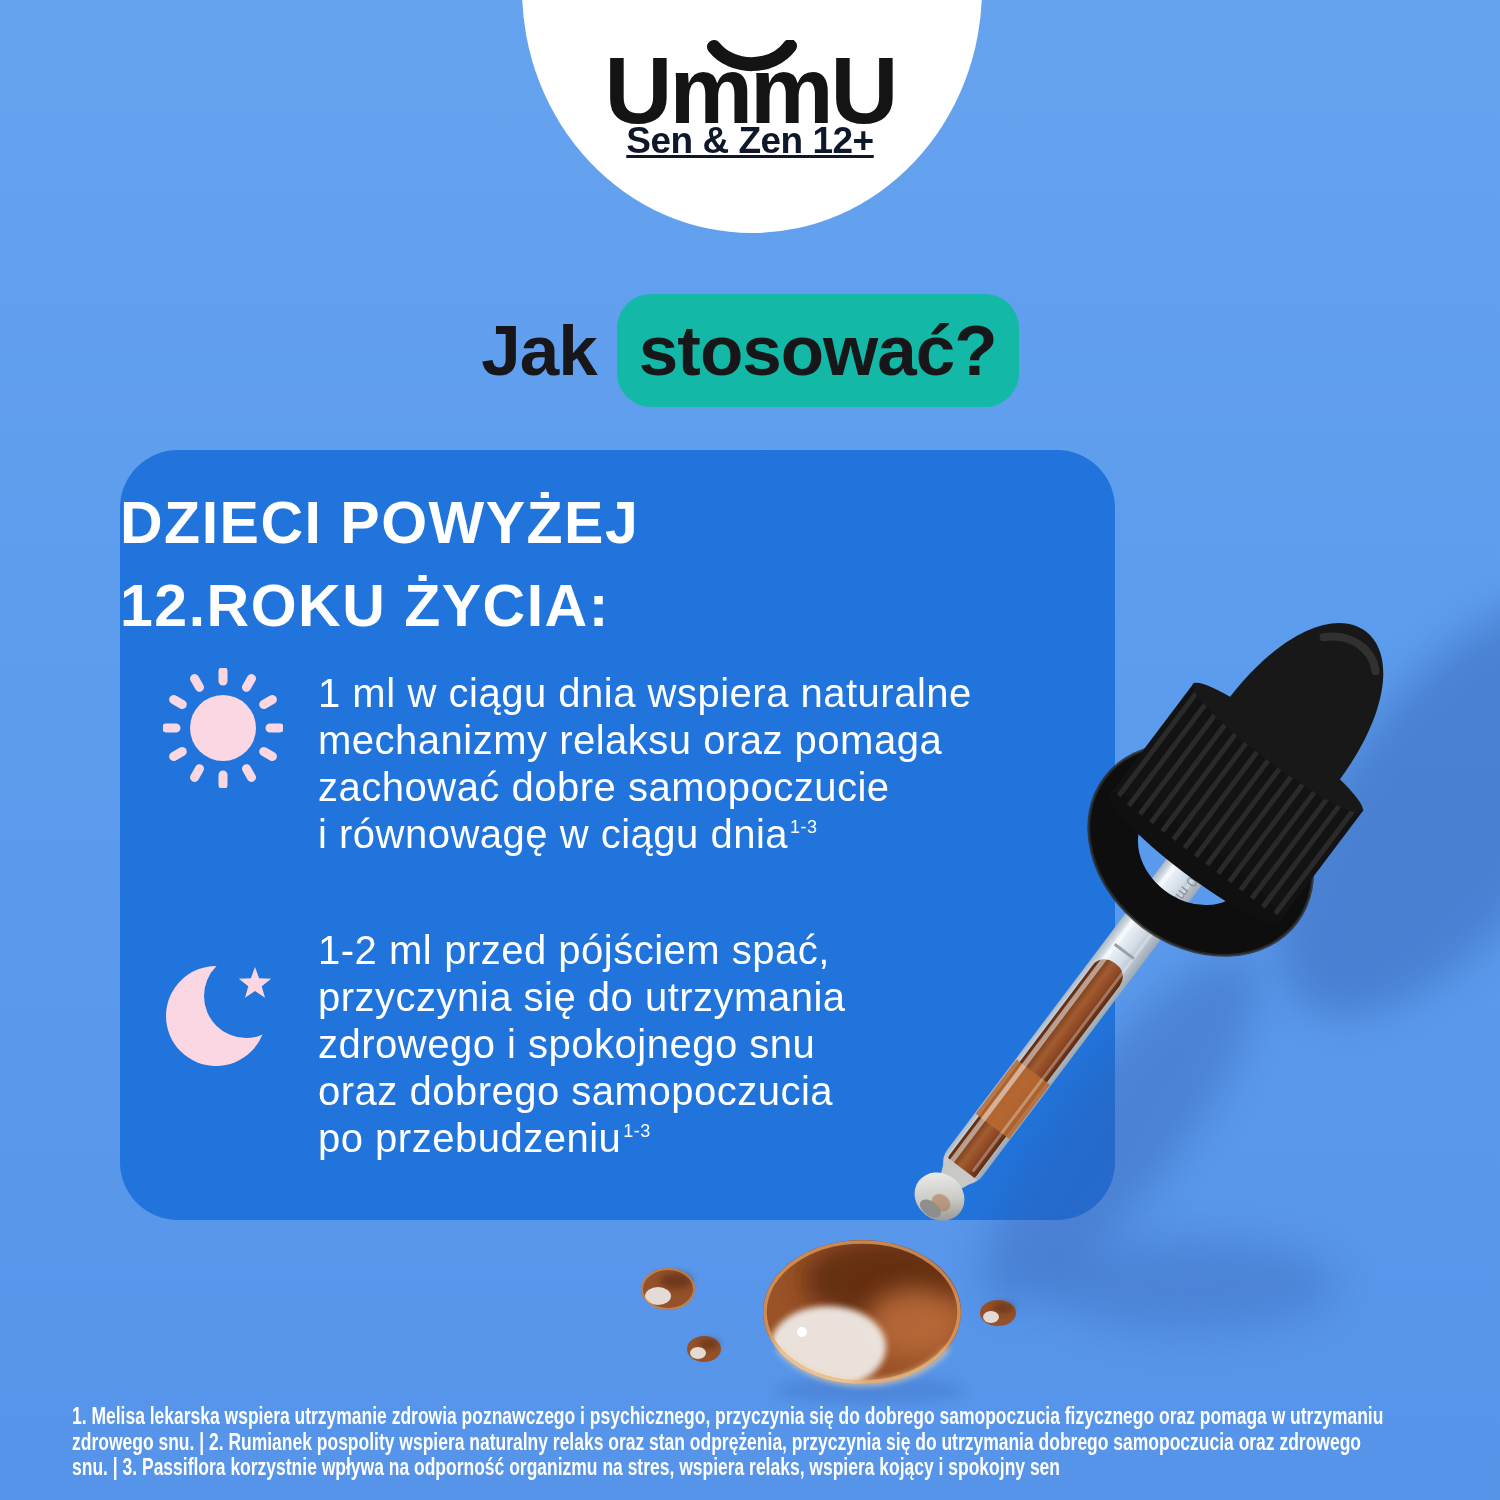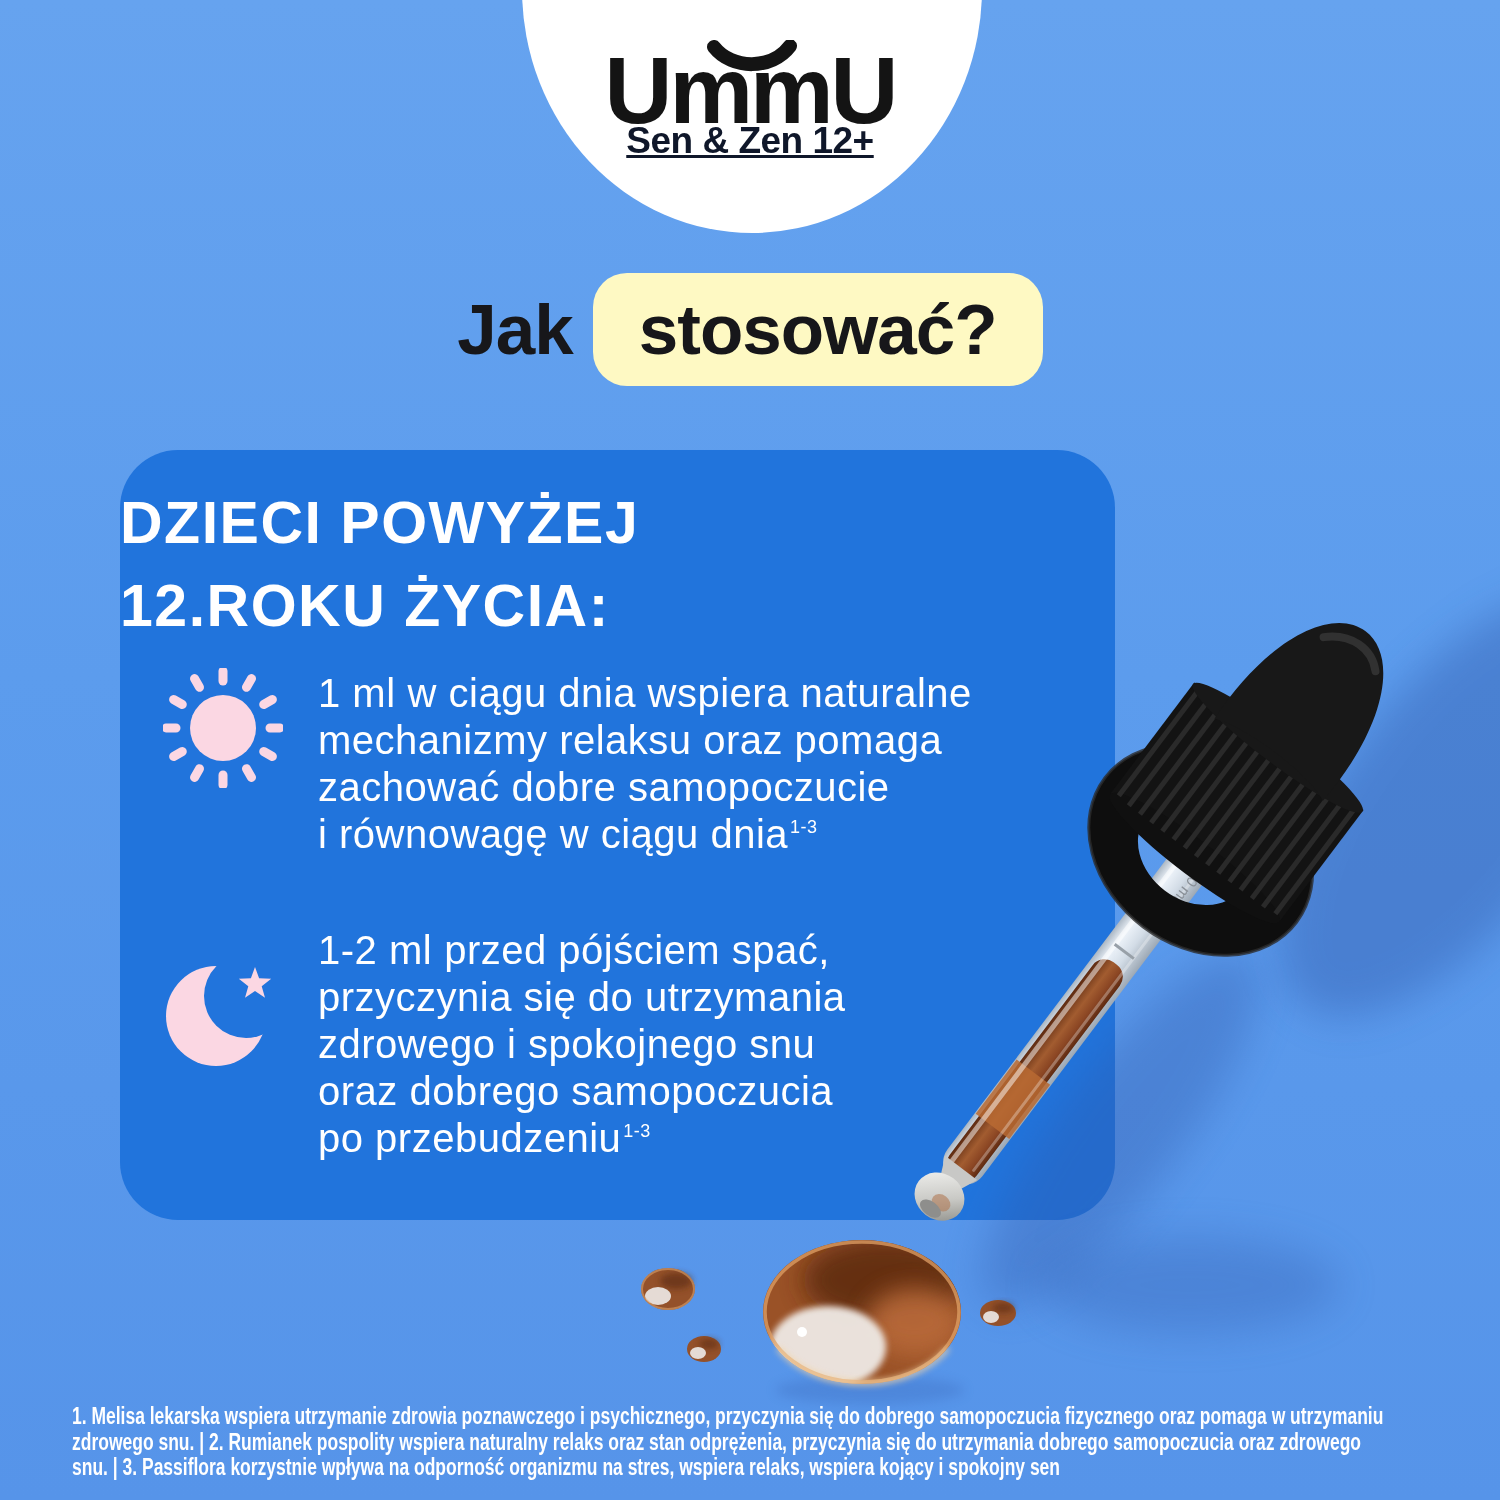--- a/index.html
+++ b/index.html
@@ -11,23 +11,23 @@
   }
   .abs{position:absolute;}
   
   .badge-circle{left:522px;top:-255px;width:460px;height:488px;background:#FFFFFF;border-radius:50%;z-index:1;}
   .smile{left:706px;top:40px;width:92px;height:34px;z-index:2;}
   .brand{left:0;top:44px;width:100%;text-align:center;z-index:2;
     font-size:94px;font-weight:800;letter-spacing:-3px;color:#141414;line-height:1;}
   .subtitle{left:0;top:122px;width:100%;text-align:center;z-index:2;
     font-size:37px;font-weight:800;letter-spacing:-0.5px;color:#0f172a;line-height:1;text-decoration:underline;}
   
-  .heading-row{left:0;top:273px;width:100%;display:flex;justify-content:center;align-items:center;gap:20px;z-index:2;}
+  .heading-row{left:0;top:294px;width:100%;display:flex;justify-content:center;align-items:center;gap:20px;z-index:2;}
   .heading-word{font-size:71px;font-weight:800;letter-spacing:-1px;color:#17171A;line-height:1;}
-  .heading-box{background:#fef9c3;border-radius:34px;padding:21px 46px;
+  .heading-box{background:#14b8a6;border-radius:34px;padding:21px 22px;
     font-size:71px;font-weight:800;letter-spacing:-1px;color:#17171A;line-height:1;}
   
   .card{left:120px;top:450px;width:995px;height:770px;background:#2174DC;border-radius:58px;z-index:2;}
   .card-title{left:0;top:32px;width:100%;color:#FFFFFF;
     font-size:59px;font-weight:800;letter-spacing:1.5px;line-height:83px;}
   .icon-sun{left:43px;top:218px;width:120px;height:120px;}
   .icon-moon{left:40px;top:496px;width:134px;height:134px;}
   .item-text{color:#FFFFFF;font-size:40px;font-weight:500;letter-spacing:0.5px;line-height:47px;}
   .item-text-1{left:198px;top:220px;}
   .item-text-2{left:198px;top:468px;margin-top:9px;}

